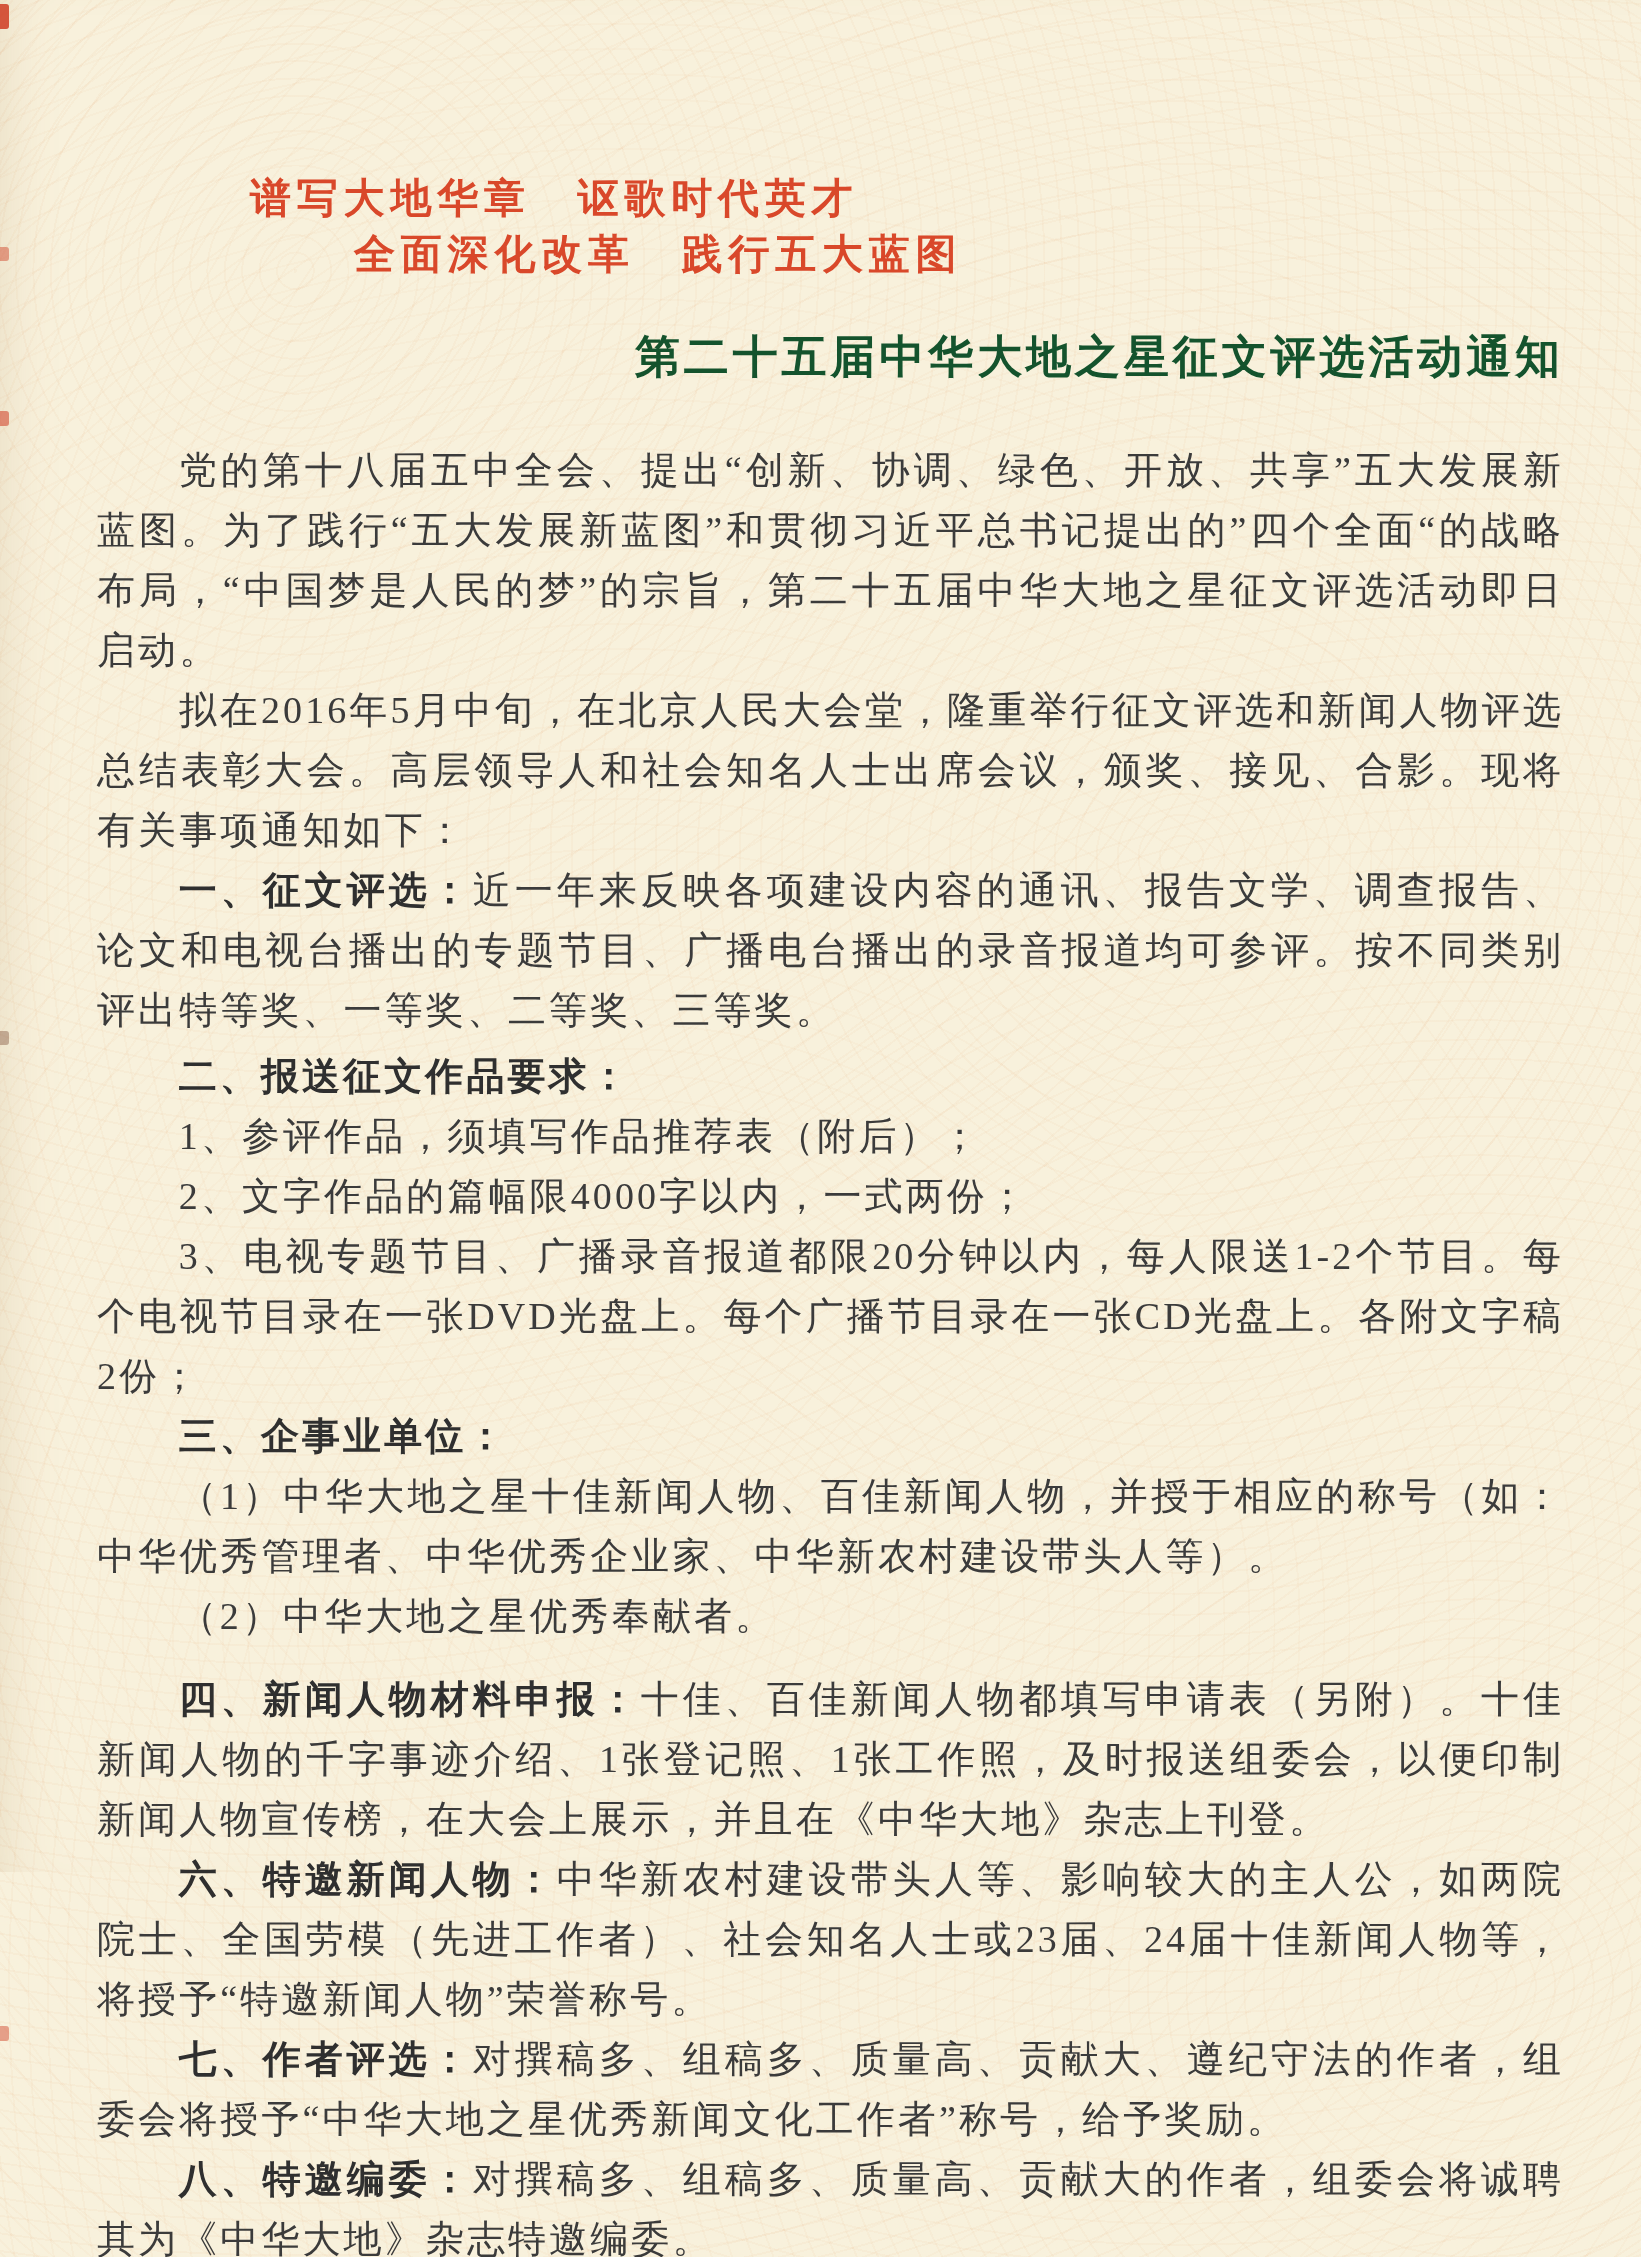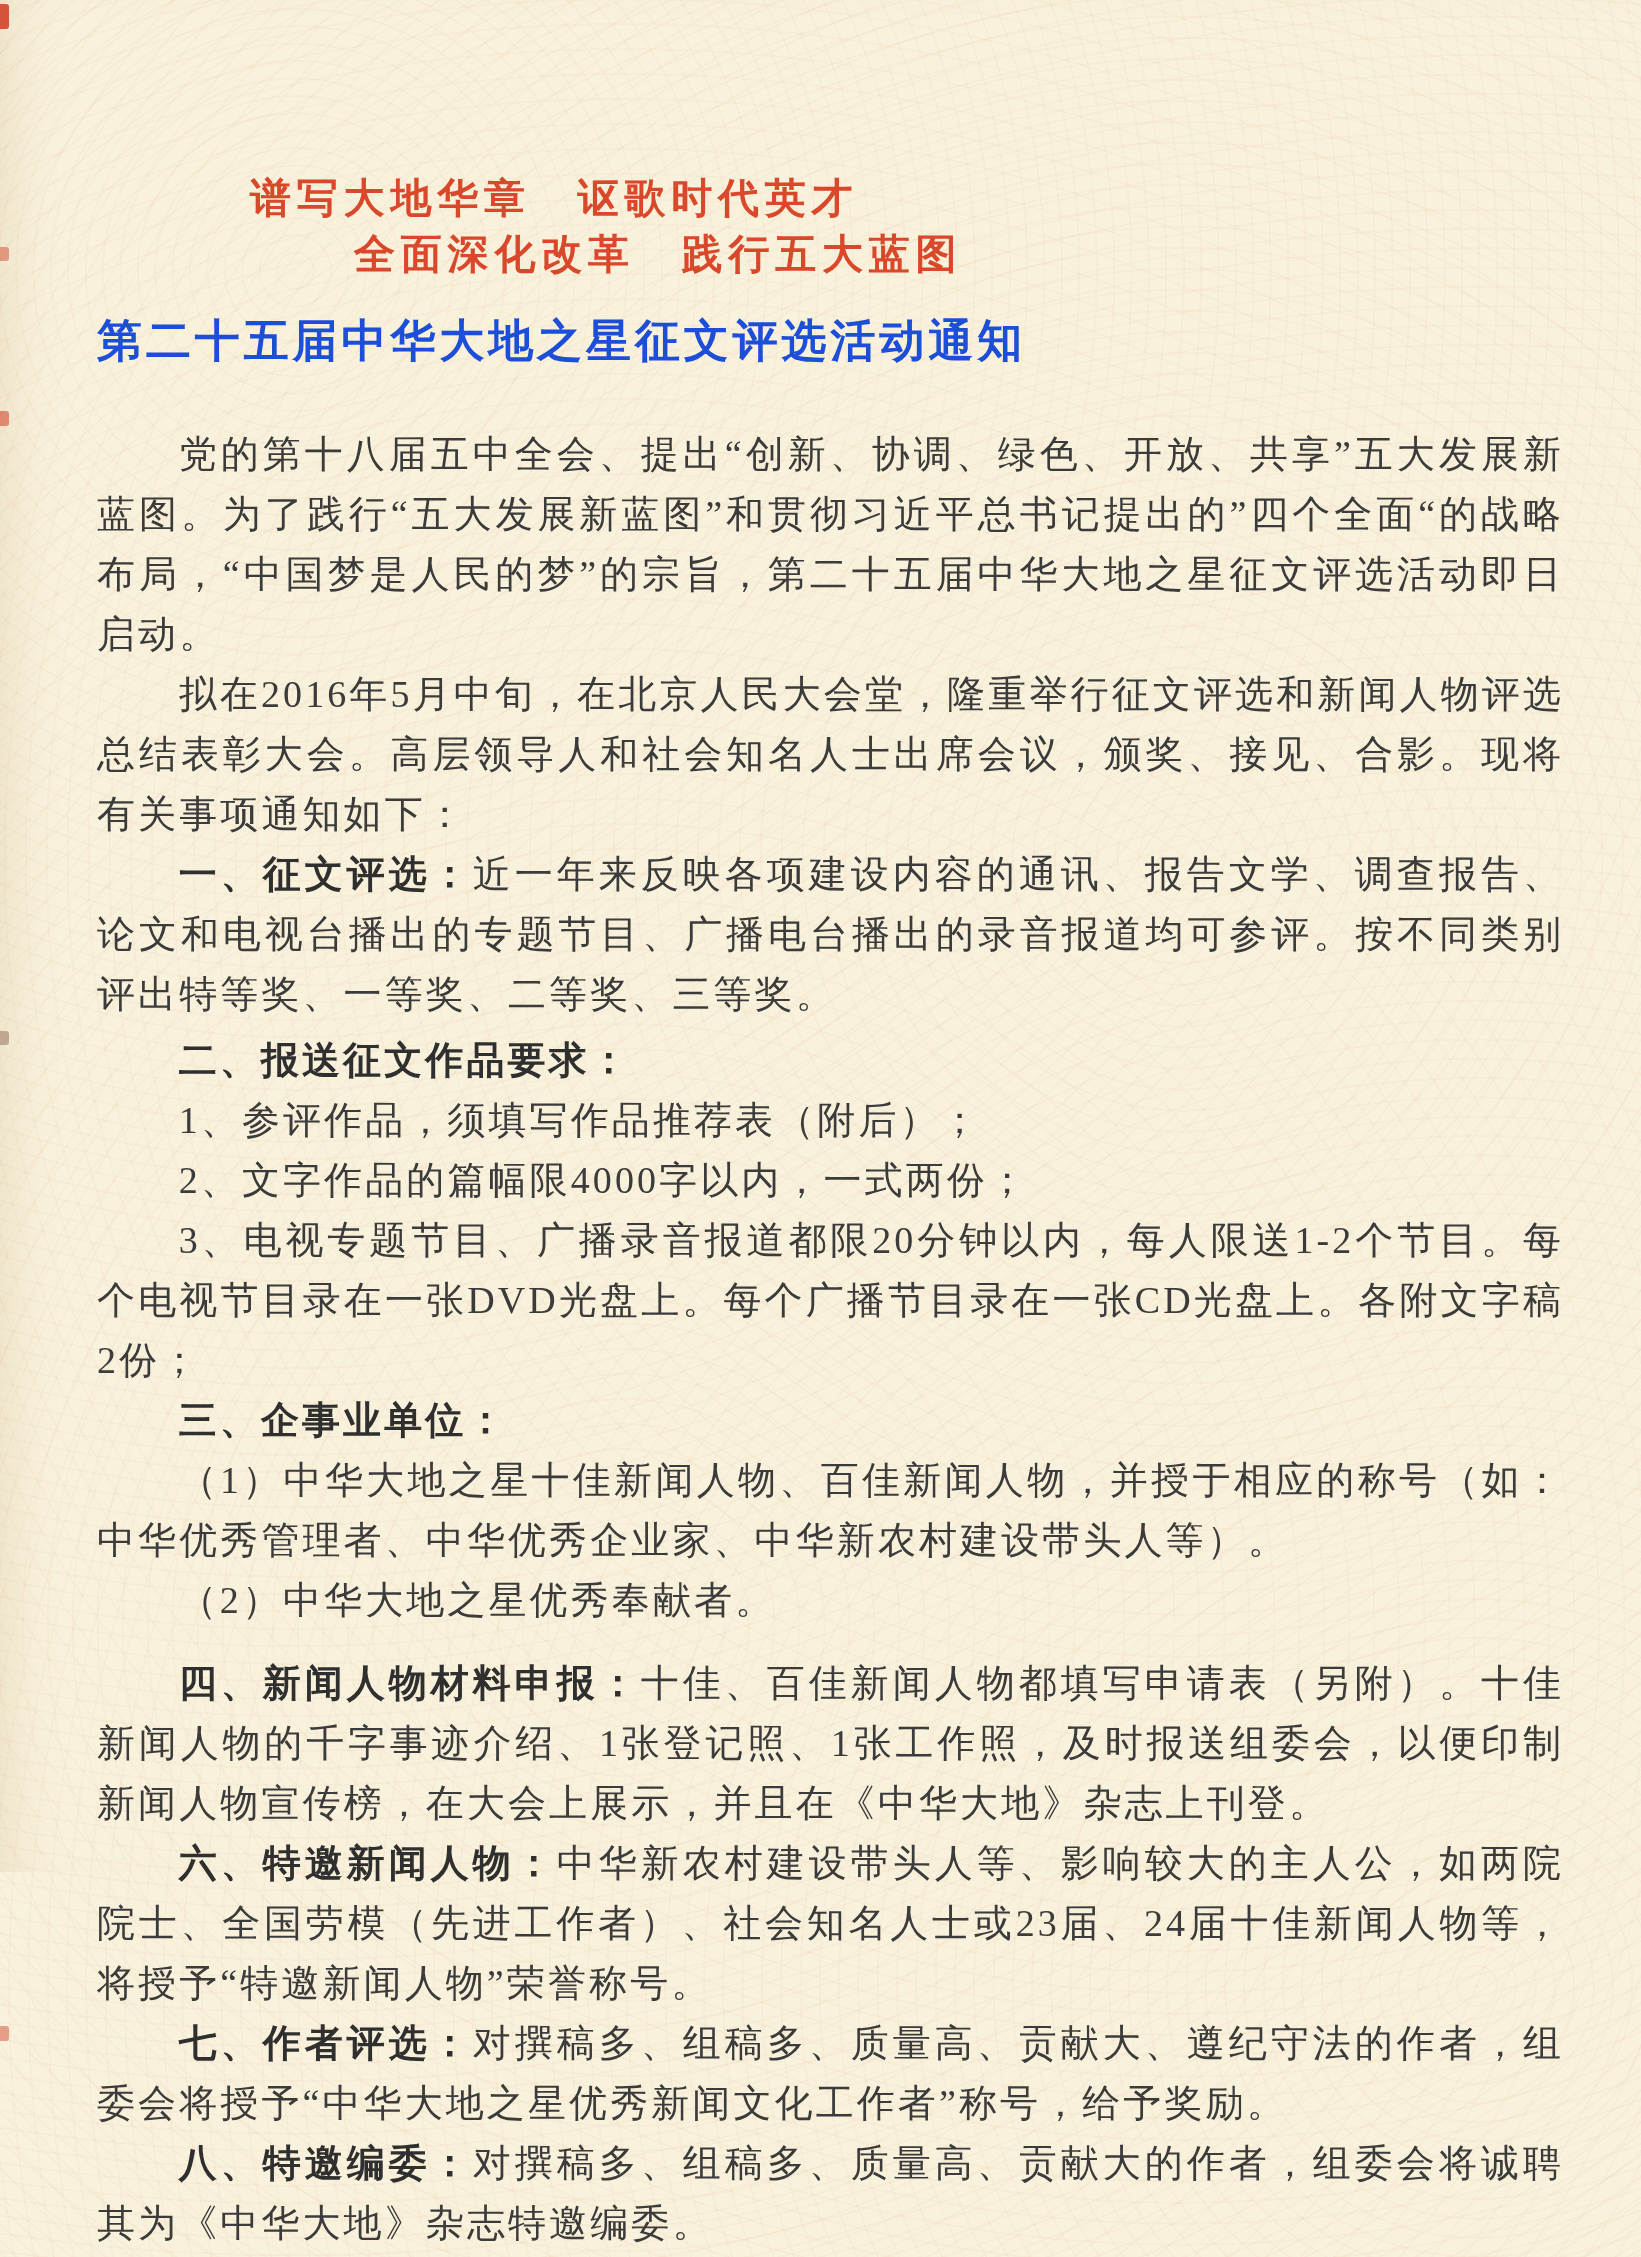--- a/index.html
+++ b/index.html
@@ -34,28 +34,28 @@
     font-weight: bold;
     font-size: 41px;
     line-height: 56px;
     letter-spacing: 5.8px;
     color: #d9482a;
     white-space: nowrap;
   }
   .slogan.line1 { margin-left: 153px; }
   .slogan.line2 { margin-left: 257px; }
   .doc-title {
-    margin-top: 30px;
-    text-align: left;
+    margin-top: 46px;
+    text-align: right;
     font-family: "DejaVu Sans", "Liberation Sans", sans-serif;
     font-weight: bold;
     font-size: 45px;
     line-height: 58px;
     letter-spacing: 3.9px;
-    color: #1d4ed8;
+    color: #14532d;
   }
   .doc-body {
     margin-top: 54px;
     font-size: 38px;
     line-height: 60px;
     letter-spacing: 3.1px;
     text-align: justify;
   }
   .doc-body p {
     margin: 0;

